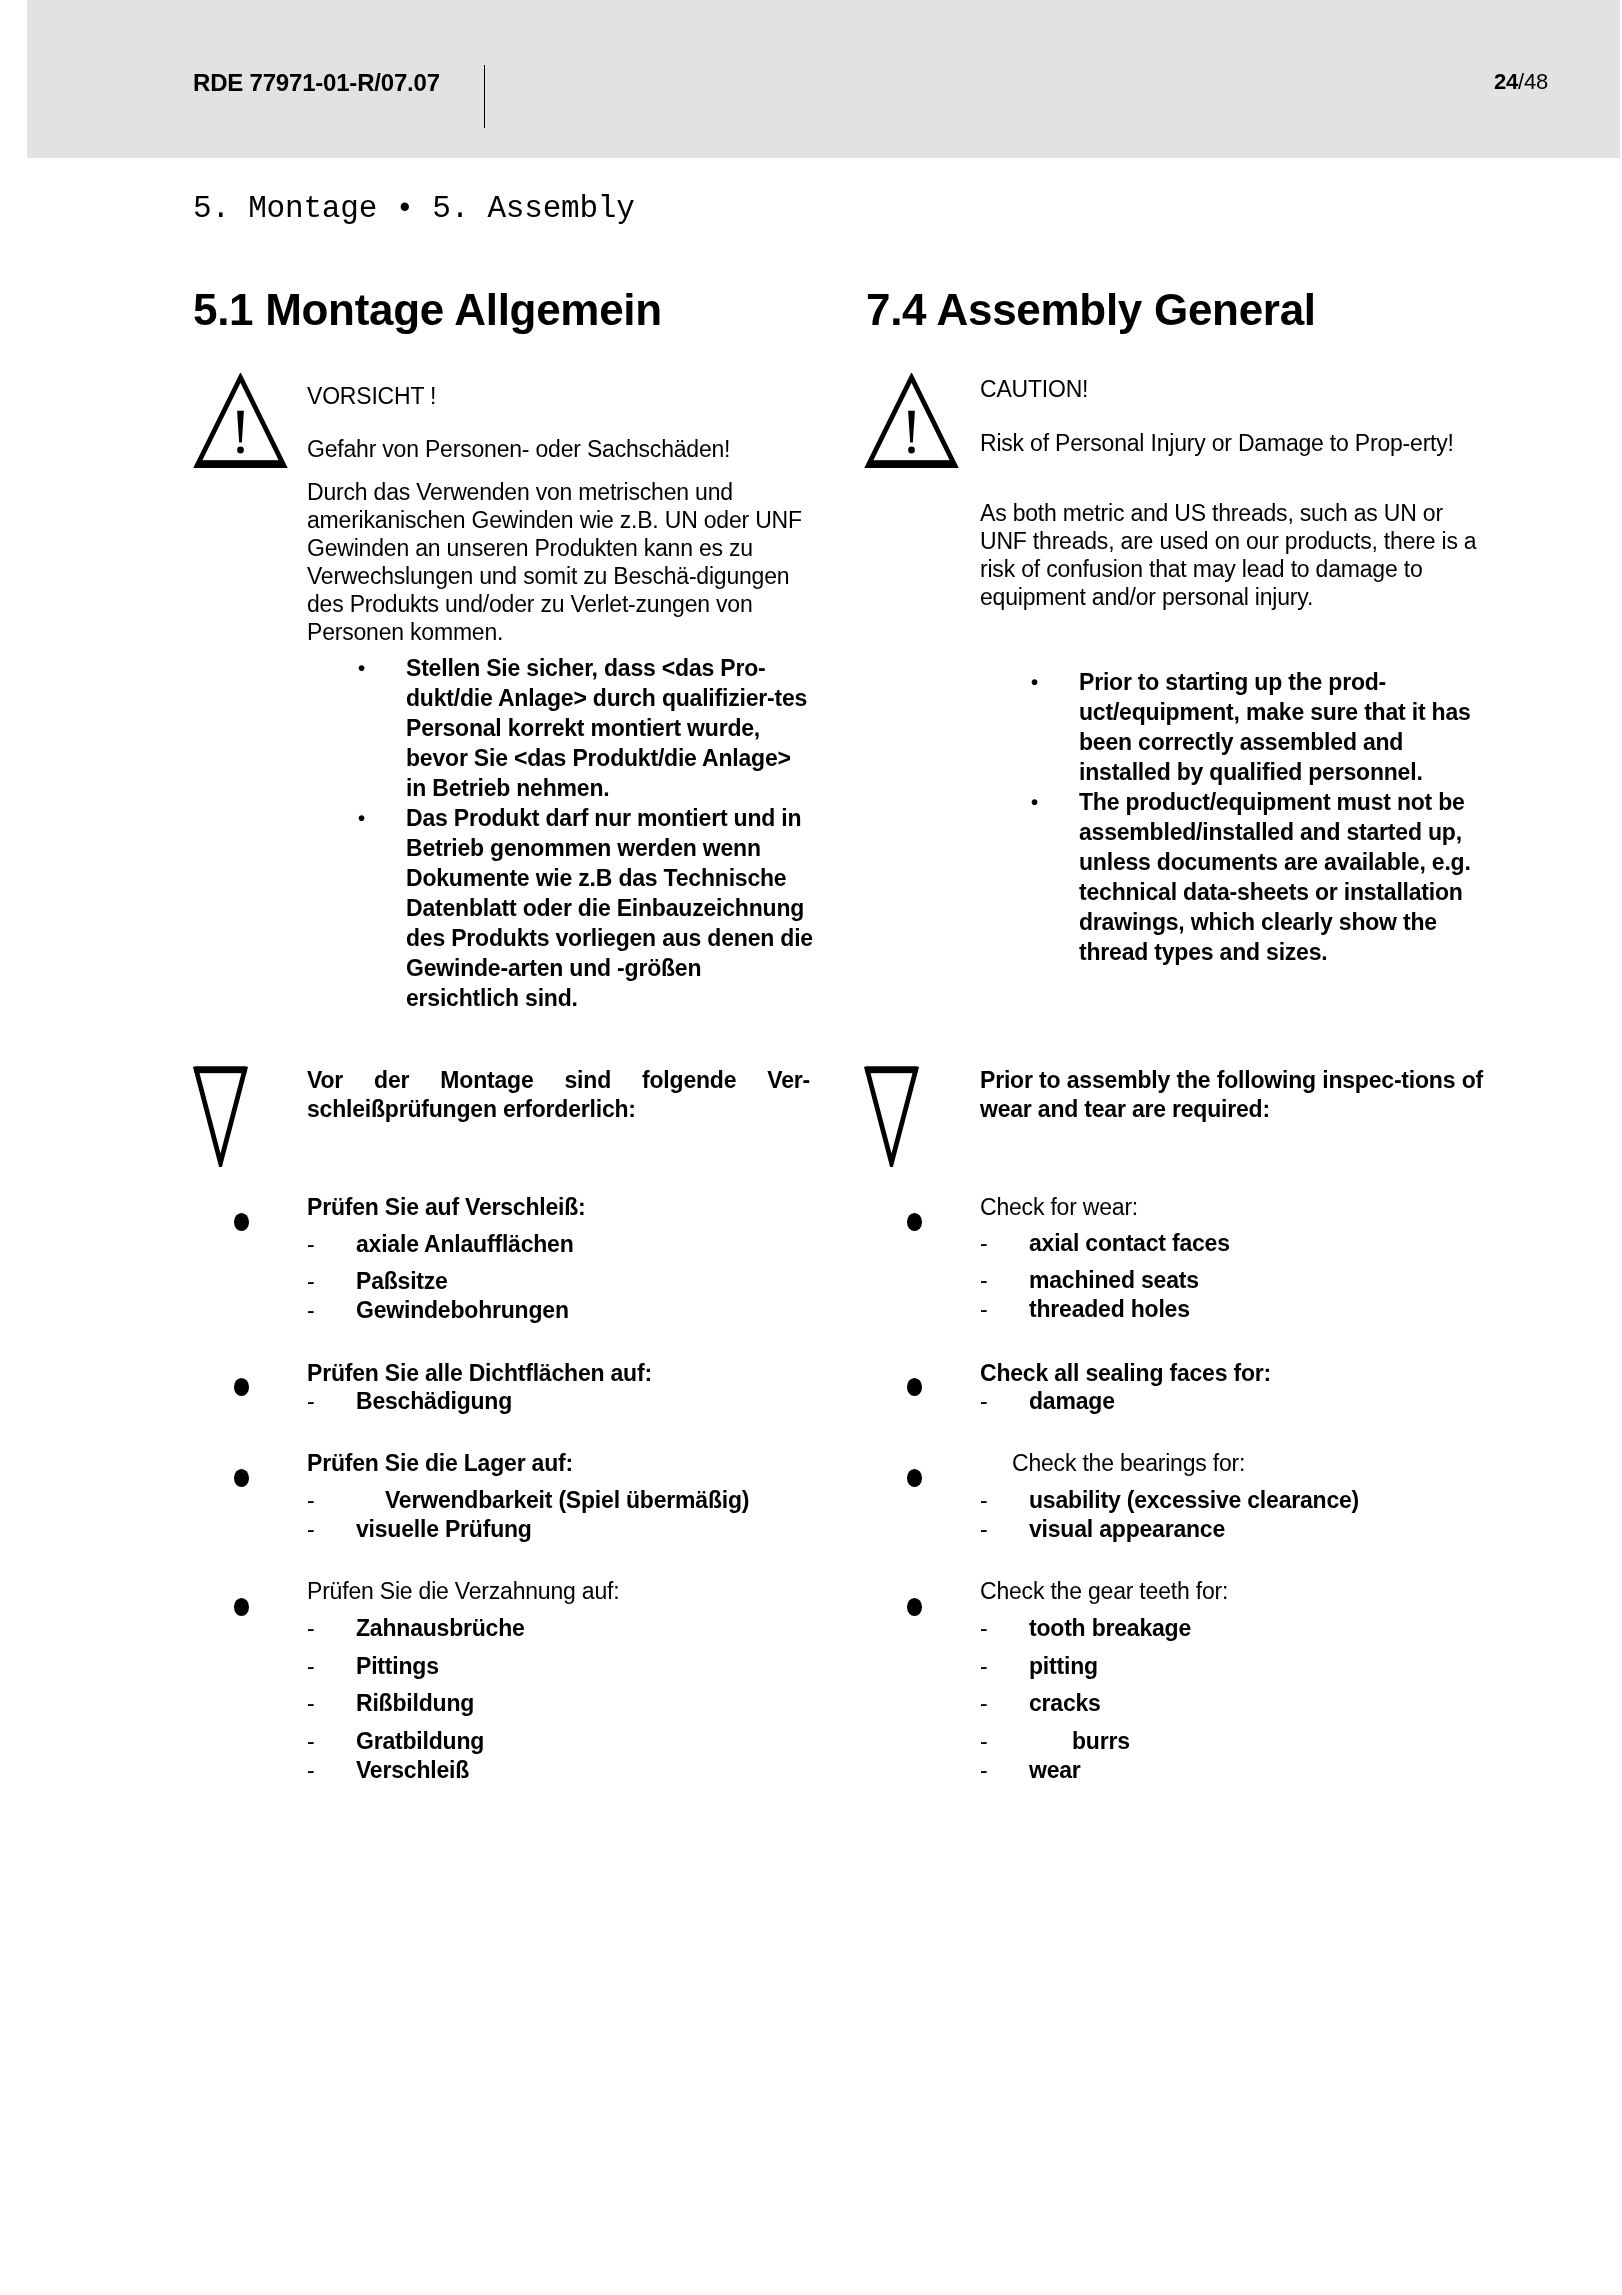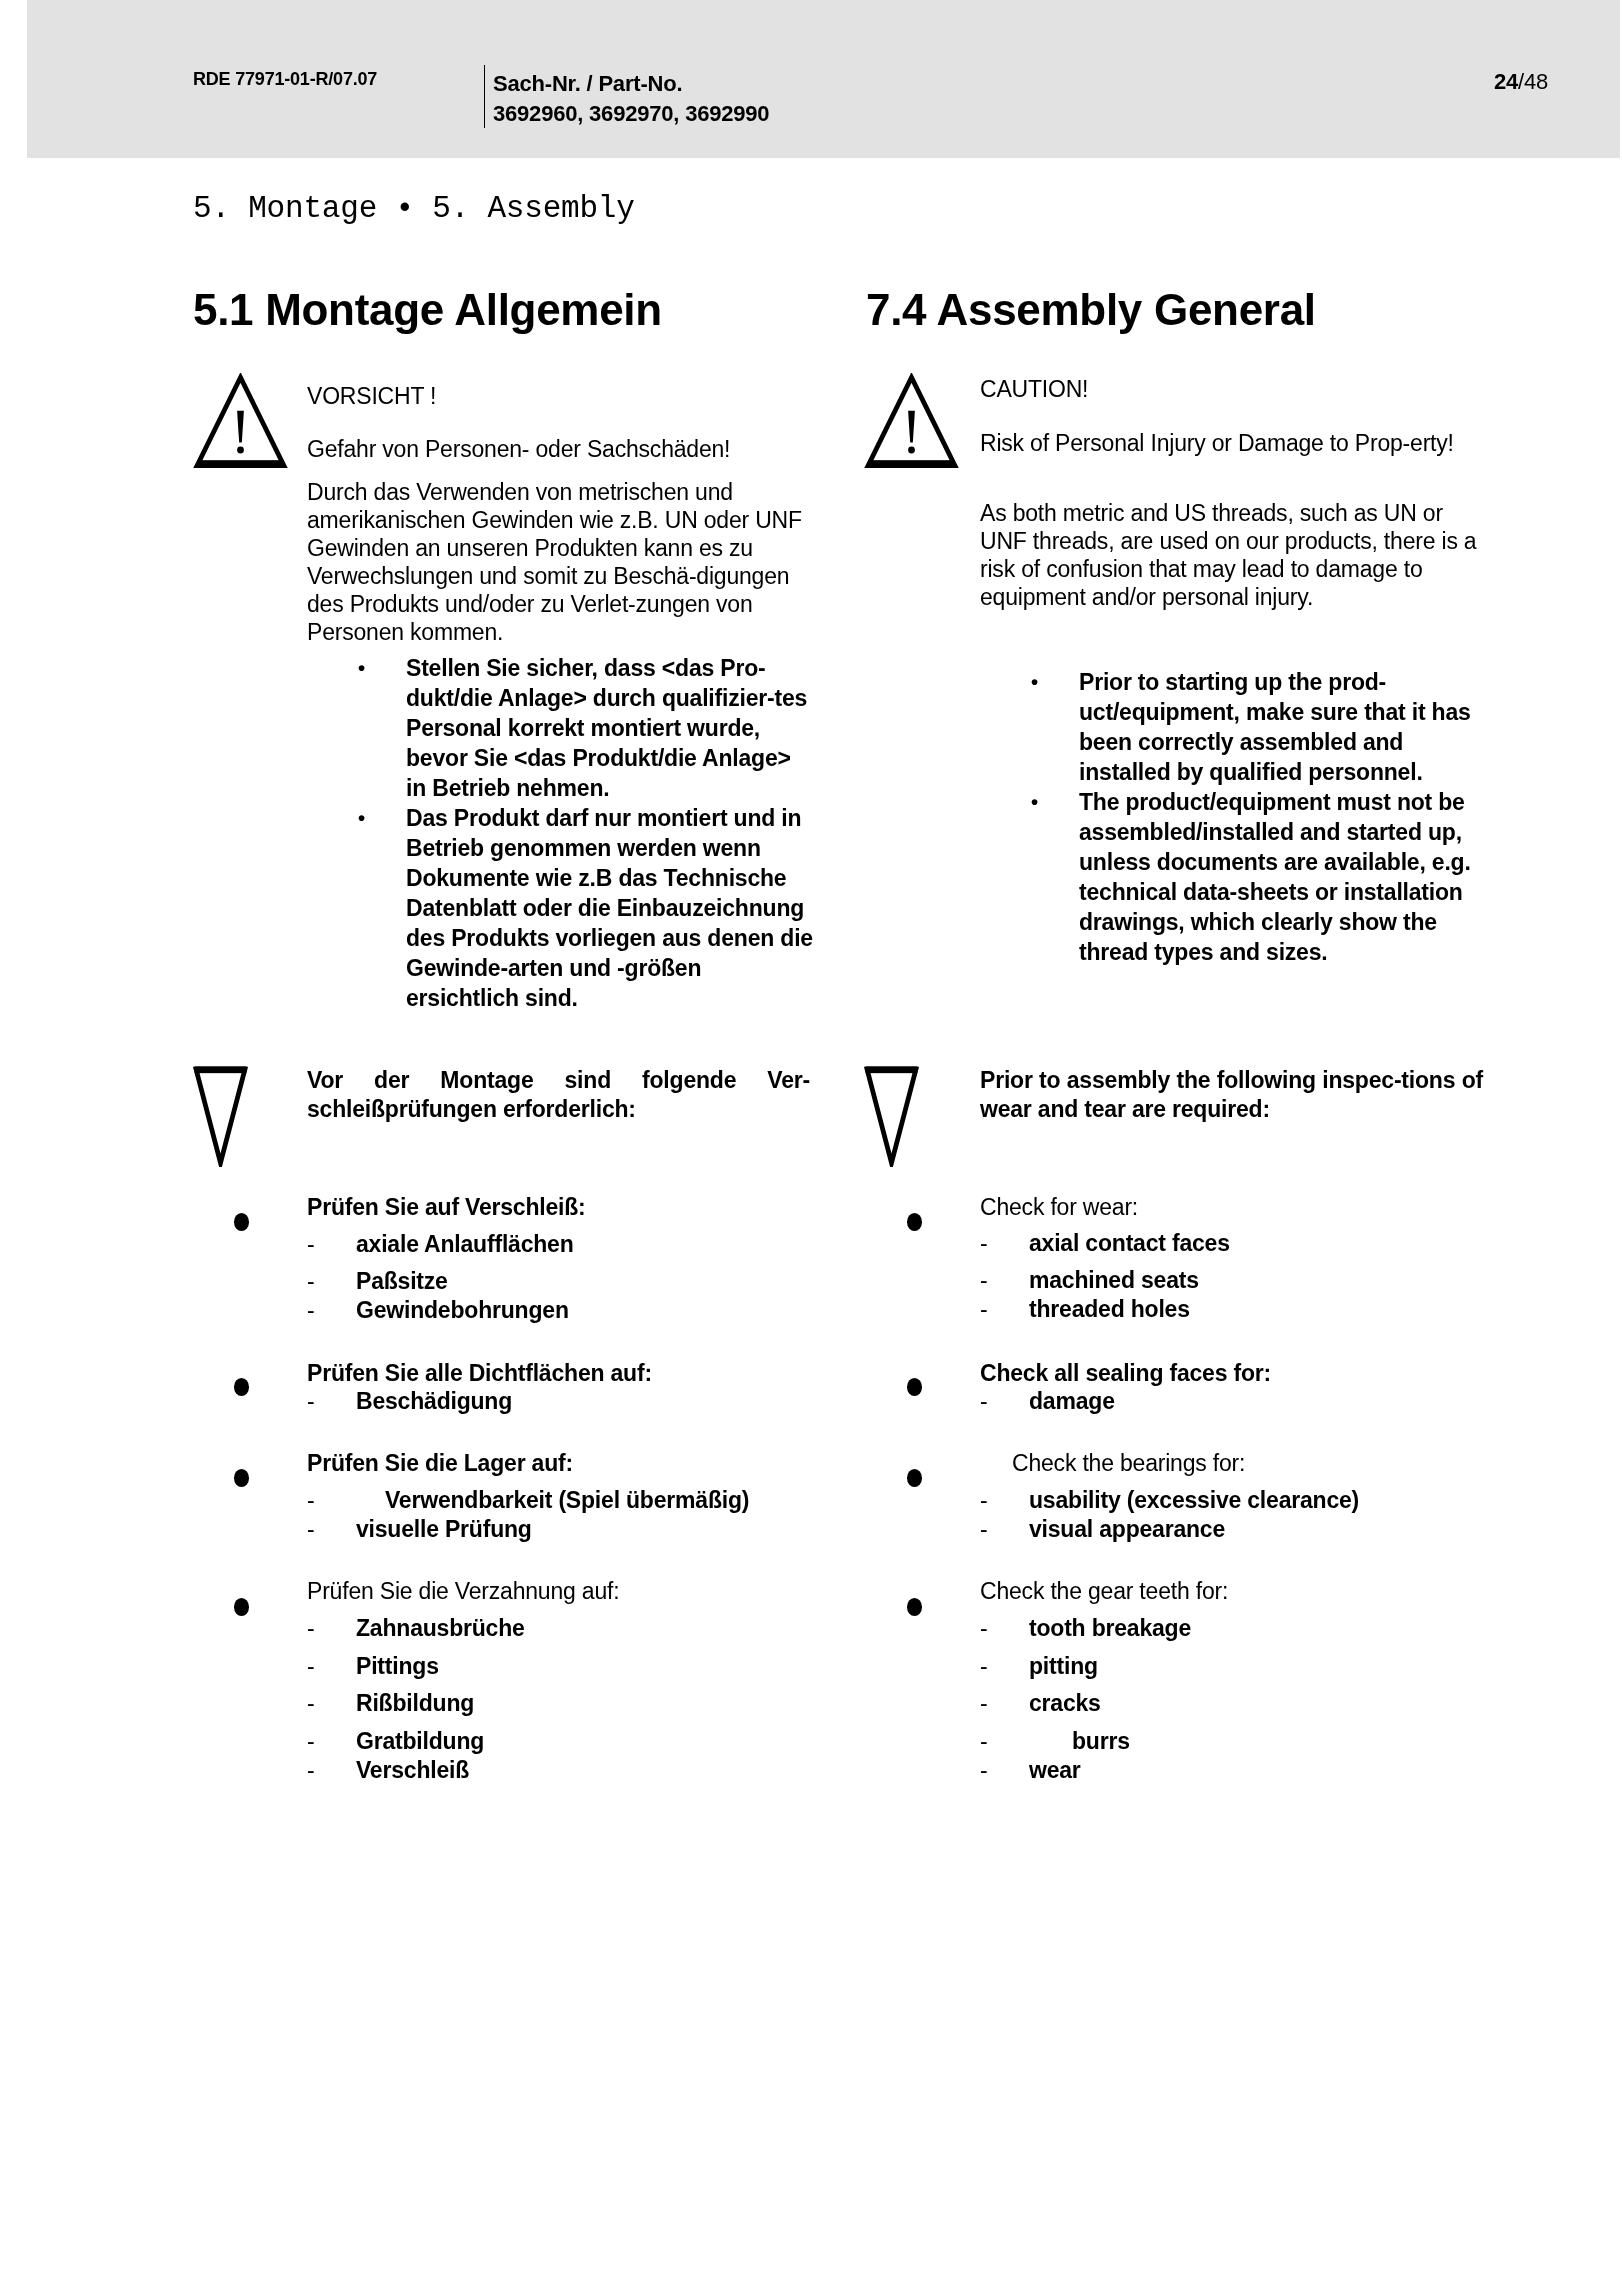--- a/index.html
+++ b/index.html
@@ -4,21 +4,21 @@
   <style>
     html, body { margin: 0; padding: 0; background: #ffffff; }
     body {
       width: 1622px; height: 2295px; position: relative; overflow: hidden;
       font-family: "Liberation Sans", sans-serif; color: #000;
     }
     .hdr {
       position: absolute; left: 27px; top: 0; width: 1593px; height: 158px;
       background: #e2e2e2;
     }
-    .hdr .docid { position: absolute; left: 166px; top: 69px; font-size: 18px; font-weight: bold; letter-spacing: -0.2px; }
+    .hdr .docid { position: absolute; left: 166px; top: 69px; font-size: 24px; font-weight: bold; letter-spacing: -0.2px; }
     .hdr .sep { position: absolute; left: 457px; top: 65px; width: 1.4px; height: 63px; background: #000; }
     .hdr .part { position: absolute; left: 466px; top: 69px; font-size: 22px; font-weight: bold; line-height: 30px; letter-spacing: -0.2px; }
     .hdr .page { position: absolute; left: 1467px; top: 69px; font-size: 22px; letter-spacing: -0.2px; }
     .hdr .page b { font-weight: bold; }
 
     .crumb { position: absolute; left: 193px; top: 191px; font-size: 31px; letter-spacing: -0.2px; font-family: Liberation Mono, monospace; }
 
     .h1 { position: absolute; top: 285px; font-size: 44px; font-weight: bold; letter-spacing: -0.3px; }
 
     .txt { position: absolute; font-size: 23px; line-height: 28px; letter-spacing: -0.2px; }
@@ -36,24 +36,20 @@
     .check .title { position: absolute; font-size: 23px; letter-spacing: -0.2px; white-space: nowrap; }
     .check .sub { position: absolute; font-size: 23px; font-weight: bold; letter-spacing: -0.2px; white-space: nowrap; }
     .check .dash { position: absolute; font-size: 23px; }
   </style>
 </head>
 <body>
 
 <div class="hdr">
   <div class="docid">RDE 77971-01-R/07.07</div>
   <div class="sep"></div>
-  <div class="part">
-    <div>Sach-Nr. / Part-No.</div>
-    <div>3692960, 3692970, 3692990</div>
-  </div>
   <div class="page"><b>24</b><span>/48</span></div>
 </div>
 
 <div class="crumb">5. Montage • 5. Assembly</div>
 
 <div class="h1" style="left:193px;">5.1 Montage Allgemein</div>
 <div class="h1" style="left:866px;">7.4 Assembly General</div>
 
 <svg class="icon" style="left:193px; top:373px;" width="95" height="97" viewBox="0 0 140 142">
   <polygon points="70,6 134,136 6,136" fill="none" stroke="#000" stroke-width="7" stroke-linejoin="miter"></polygon>

